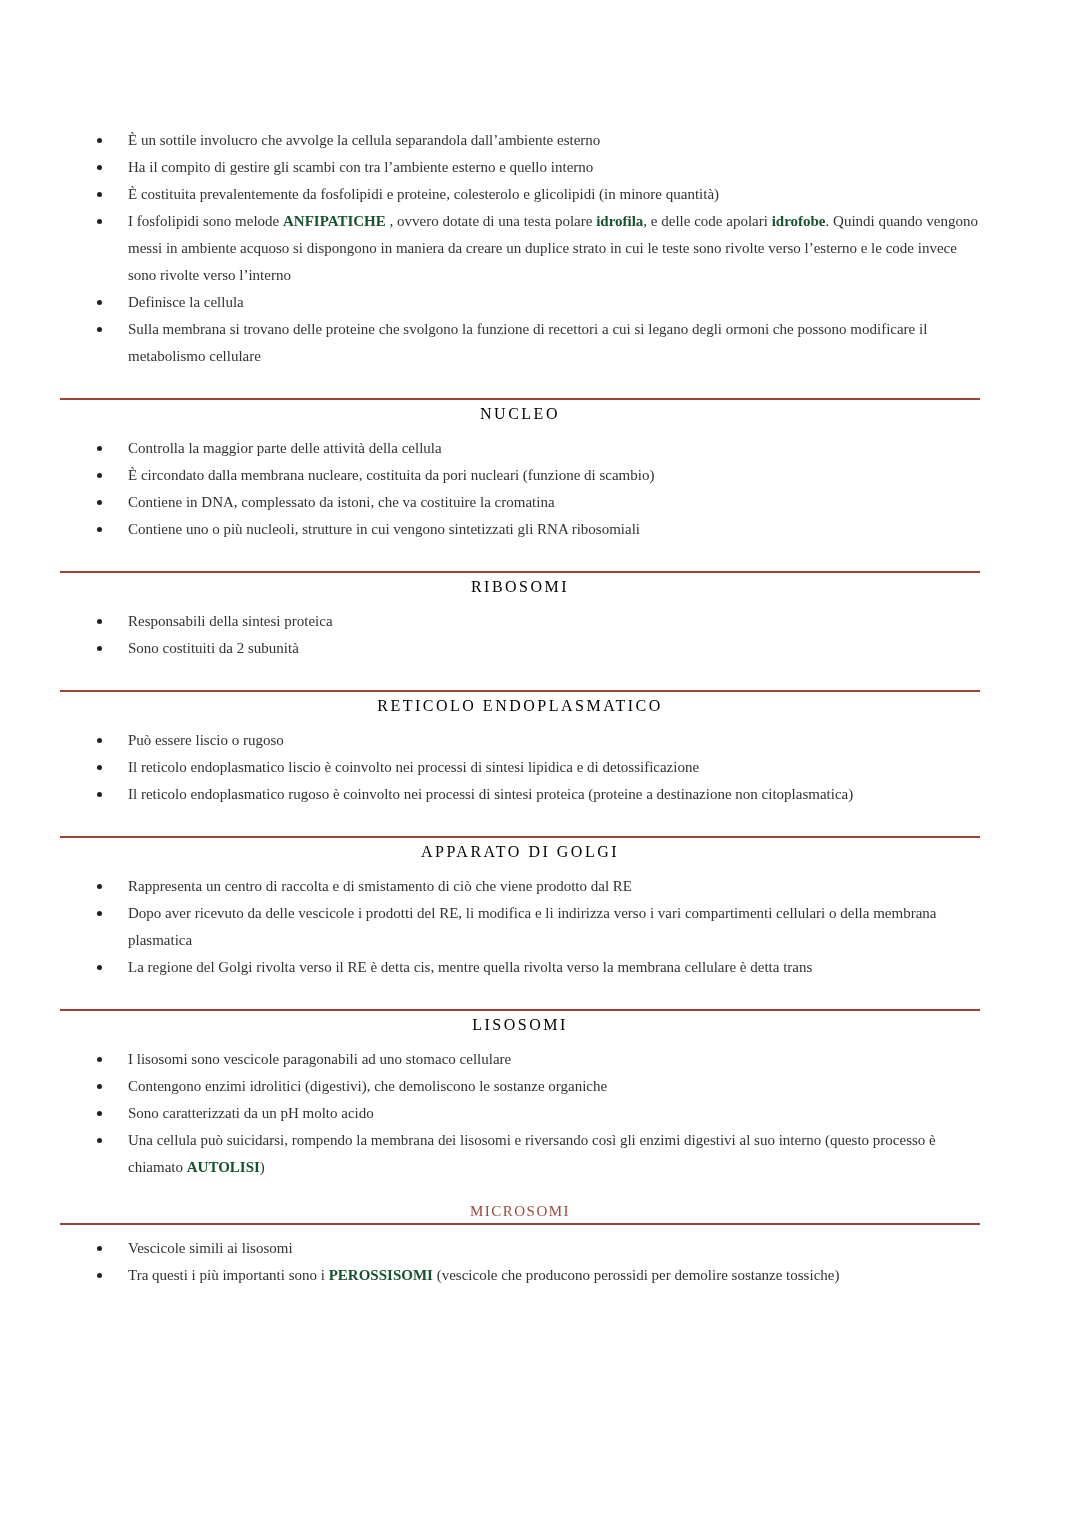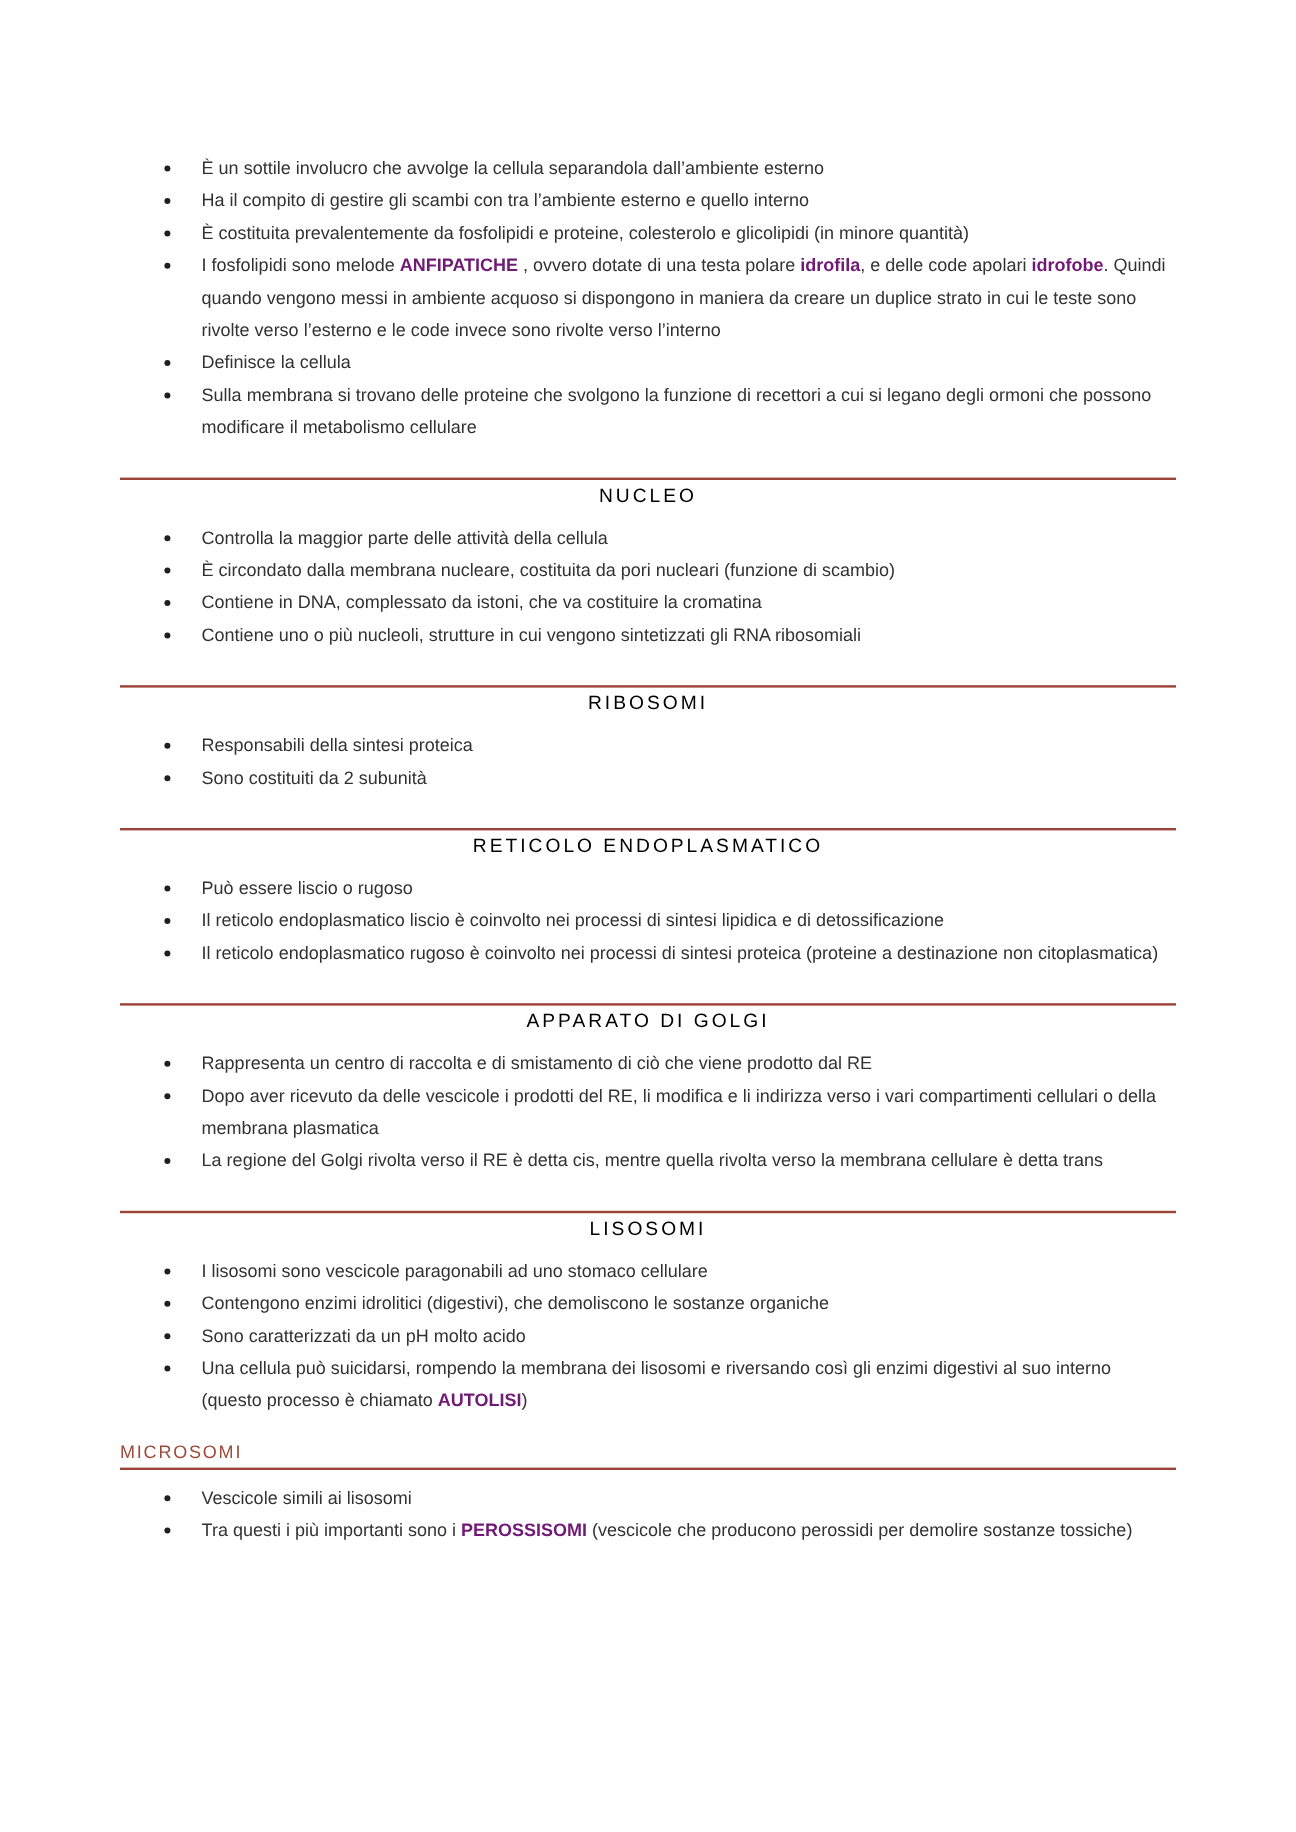--- a/index.html
+++ b/index.html
@@ -10,21 +10,22 @@
   }
   .page {
     position: relative;
     width: 1080px;
     height: 1527px;
     background: #ffffff;
     overflow: hidden;
     margin: 0 auto;
   }
   .content {
-    padding: 127px 100px 0 100px;
+    padding: 127px 100px 0 60px;
+    font-family: Liberation Serif, serif;
   }
   section.sec { margin: 0; }
 
   
   ul.blist {
     list-style: none;
     margin: 0;
     padding: 0;
   }
   ul.blist li {
@@ -36,21 +37,21 @@
   .dot {
     position: absolute;
     left: 37px;
     top: 11px;
     width: 5px;
     height: 5px;
     border-radius: 50%;
     background: #1f1f1f;
   }
   .em {
-    color: #701a75;
+    color: #14532d;
     font-weight: 700;
     text-align: center;
   }
 
   
   .sec.level1 .rule {
     margin-top: 28px;
     height: 0;
     border-top: 2px solid #9C4236;
   }
@@ -69,20 +70,21 @@
   
   .sec.level2 h3.h2 {
     margin: 20px 0 0 0;
     line-height: 20px;
     padding-bottom: 2px;
     border-bottom: 2px solid #9C4236;
     font-size: 15px;
     font-weight: 400;
     letter-spacing: 1.5px;
     color: #9D4A3C;
+    text-align: center;
   }
   .sec.level2 ul.blist { margin-top: 10px; }
 
   .sec.intro ul.blist { margin-top: 0; }
 </style>
 </head>
 <body>
 
 <div class="page">
   <div class="content">

